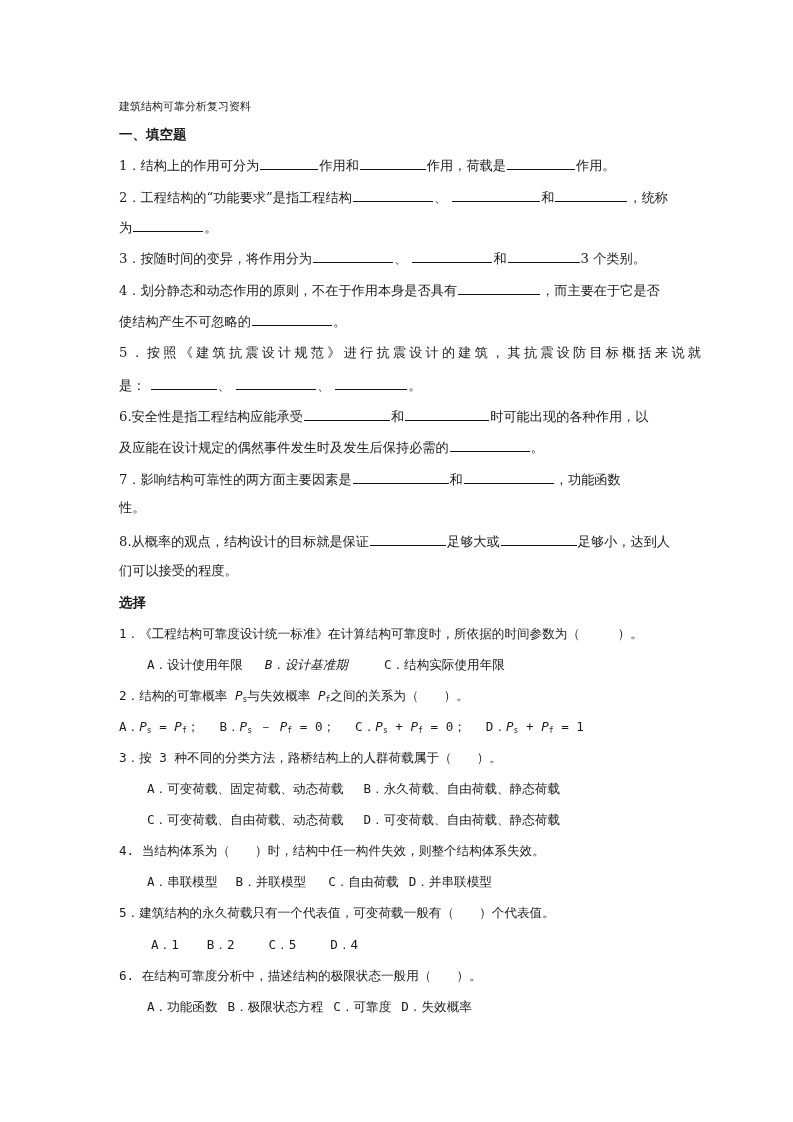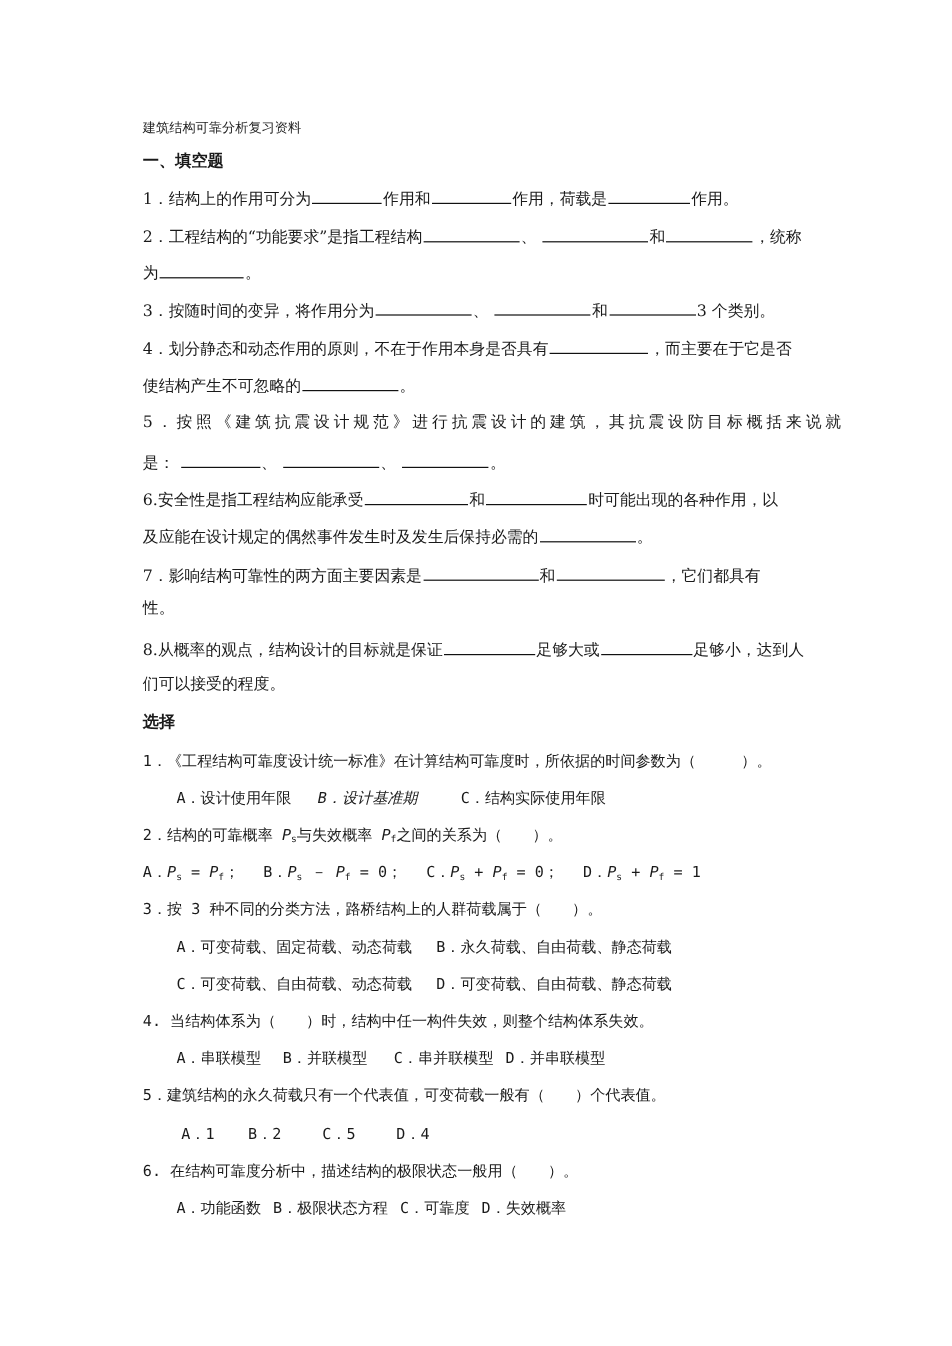--- a/index.html
+++ b/index.html
@@ -100,21 +100,21 @@
   </div>
 
   <div class="line" style="top:406px;">
     <span>6.</span><span>安全性是指工程结构应能承受</span><span class="blank" style="width:86px;"></span><span>和</span><span class="blank" style="width:84px;"></span><span>时可能出现的各种作用，以</span>
   </div>
   <div class="line" style="top:437px;">
     <span>及应能在设计规定的偶然事件发生时及发生后保持必需的</span><span class="blank" style="width:80px;"></span><span>。</span>
   </div>
 
   <div class="line" style="top:469px;">
-    <span>7．</span><span>影响结构可靠性的两方面主要因素是</span><span class="blank" style="width:96px;"></span><span>和</span><span class="blank" style="width:90px;"></span><span>，它们都具有</span>
+    <span>7．</span><span>影响结构可靠性的两方面主要因素是</span><span class="blank" style="width:96px;"></span><span>和</span><span class="blank" style="width:90px;"></span><span>，功能函数</span>
   </div>
   <div class="line" style="top:499px;">
     <span>性。</span>
   </div>
 
   <div class="line" style="top:531px;text-align:right;">
     <span>8.</span><span>从概率的观点，结构设计的目标就是保证</span><span class="blank" style="width:76px;"></span><span>足够大或</span><span class="blank" style="width:76px;"></span><span>足够小，达到人</span>
   </div>
   <div class="line" style="top:562px;">
     <span>们可以接受的程度。</span>
@@ -137,21 +137,21 @@
   <div class="line mono" style="top:749px;">3．按 3 种不同的分类方法，路桥结构上的人群荷载属于（　　）。</div>
   <div class="line mono" style="top:780px; left:28px;">
     <span class="opt" style="margin-right:20px;">A．可变荷载、固定荷载、动态荷载</span><span class="opt">B．永久荷载、自由荷载、静态荷载</span>
   </div>
   <div class="line mono" style="top:811px; left:28px;">
     <span class="opt" style="margin-right:20px;">C．可变荷载、自由荷载、动态荷载</span><span class="opt">D．可变荷载、自由荷载、静态荷载</span>
   </div>
 
   <div class="line mono" style="top:842px;">4. 当结构体系为（　　）时，结构中任一构件失效，则整个结构体系失效。</div>
   <div class="line mono" style="top:873px; left:28px;">
-    <span class="opt" style="margin-right:18px;">A．串联模型</span><span class="opt" style="margin-right:22px;">B．并联模型</span><span class="opt" style="margin-right:10px;">C．串并联模型</span><span class="opt">D．并串联模型</span>
+    <span class="opt" style="margin-right:18px;">A．串联模型</span><span class="opt" style="margin-right:22px;">B．并联模型</span><span class="opt" style="margin-right:10px;">C．自由荷载</span><span class="opt">D．并串联模型</span>
   </div>
 
   <div class="line mono" style="top:904px;">5．建筑结构的永久荷载只有一个代表值，可变荷载一般有（　　）个代表值。</div>
   <div class="line mono" style="top:936px; left:32px;">
     <span class="opt" style="margin-right:28px;">A．1</span><span class="opt" style="margin-right:34px;">B．2</span><span class="opt" style="margin-right:34px;">C．5</span><span class="opt">D．4</span>
   </div>
 
   <div class="line mono" style="top:967px;">6. 在结构可靠度分析中，描述结构的极限状态一般用（　　）。</div>
   <div class="line mono" style="top:998px; left:28px;">
     <span class="opt" style="margin-right:10px;">A．功能函数</span><span class="opt" style="margin-right:10px;">B．极限状态方程</span><span class="opt" style="margin-right:10px;">C．可靠度</span><span class="opt">D．失效概率</span>

